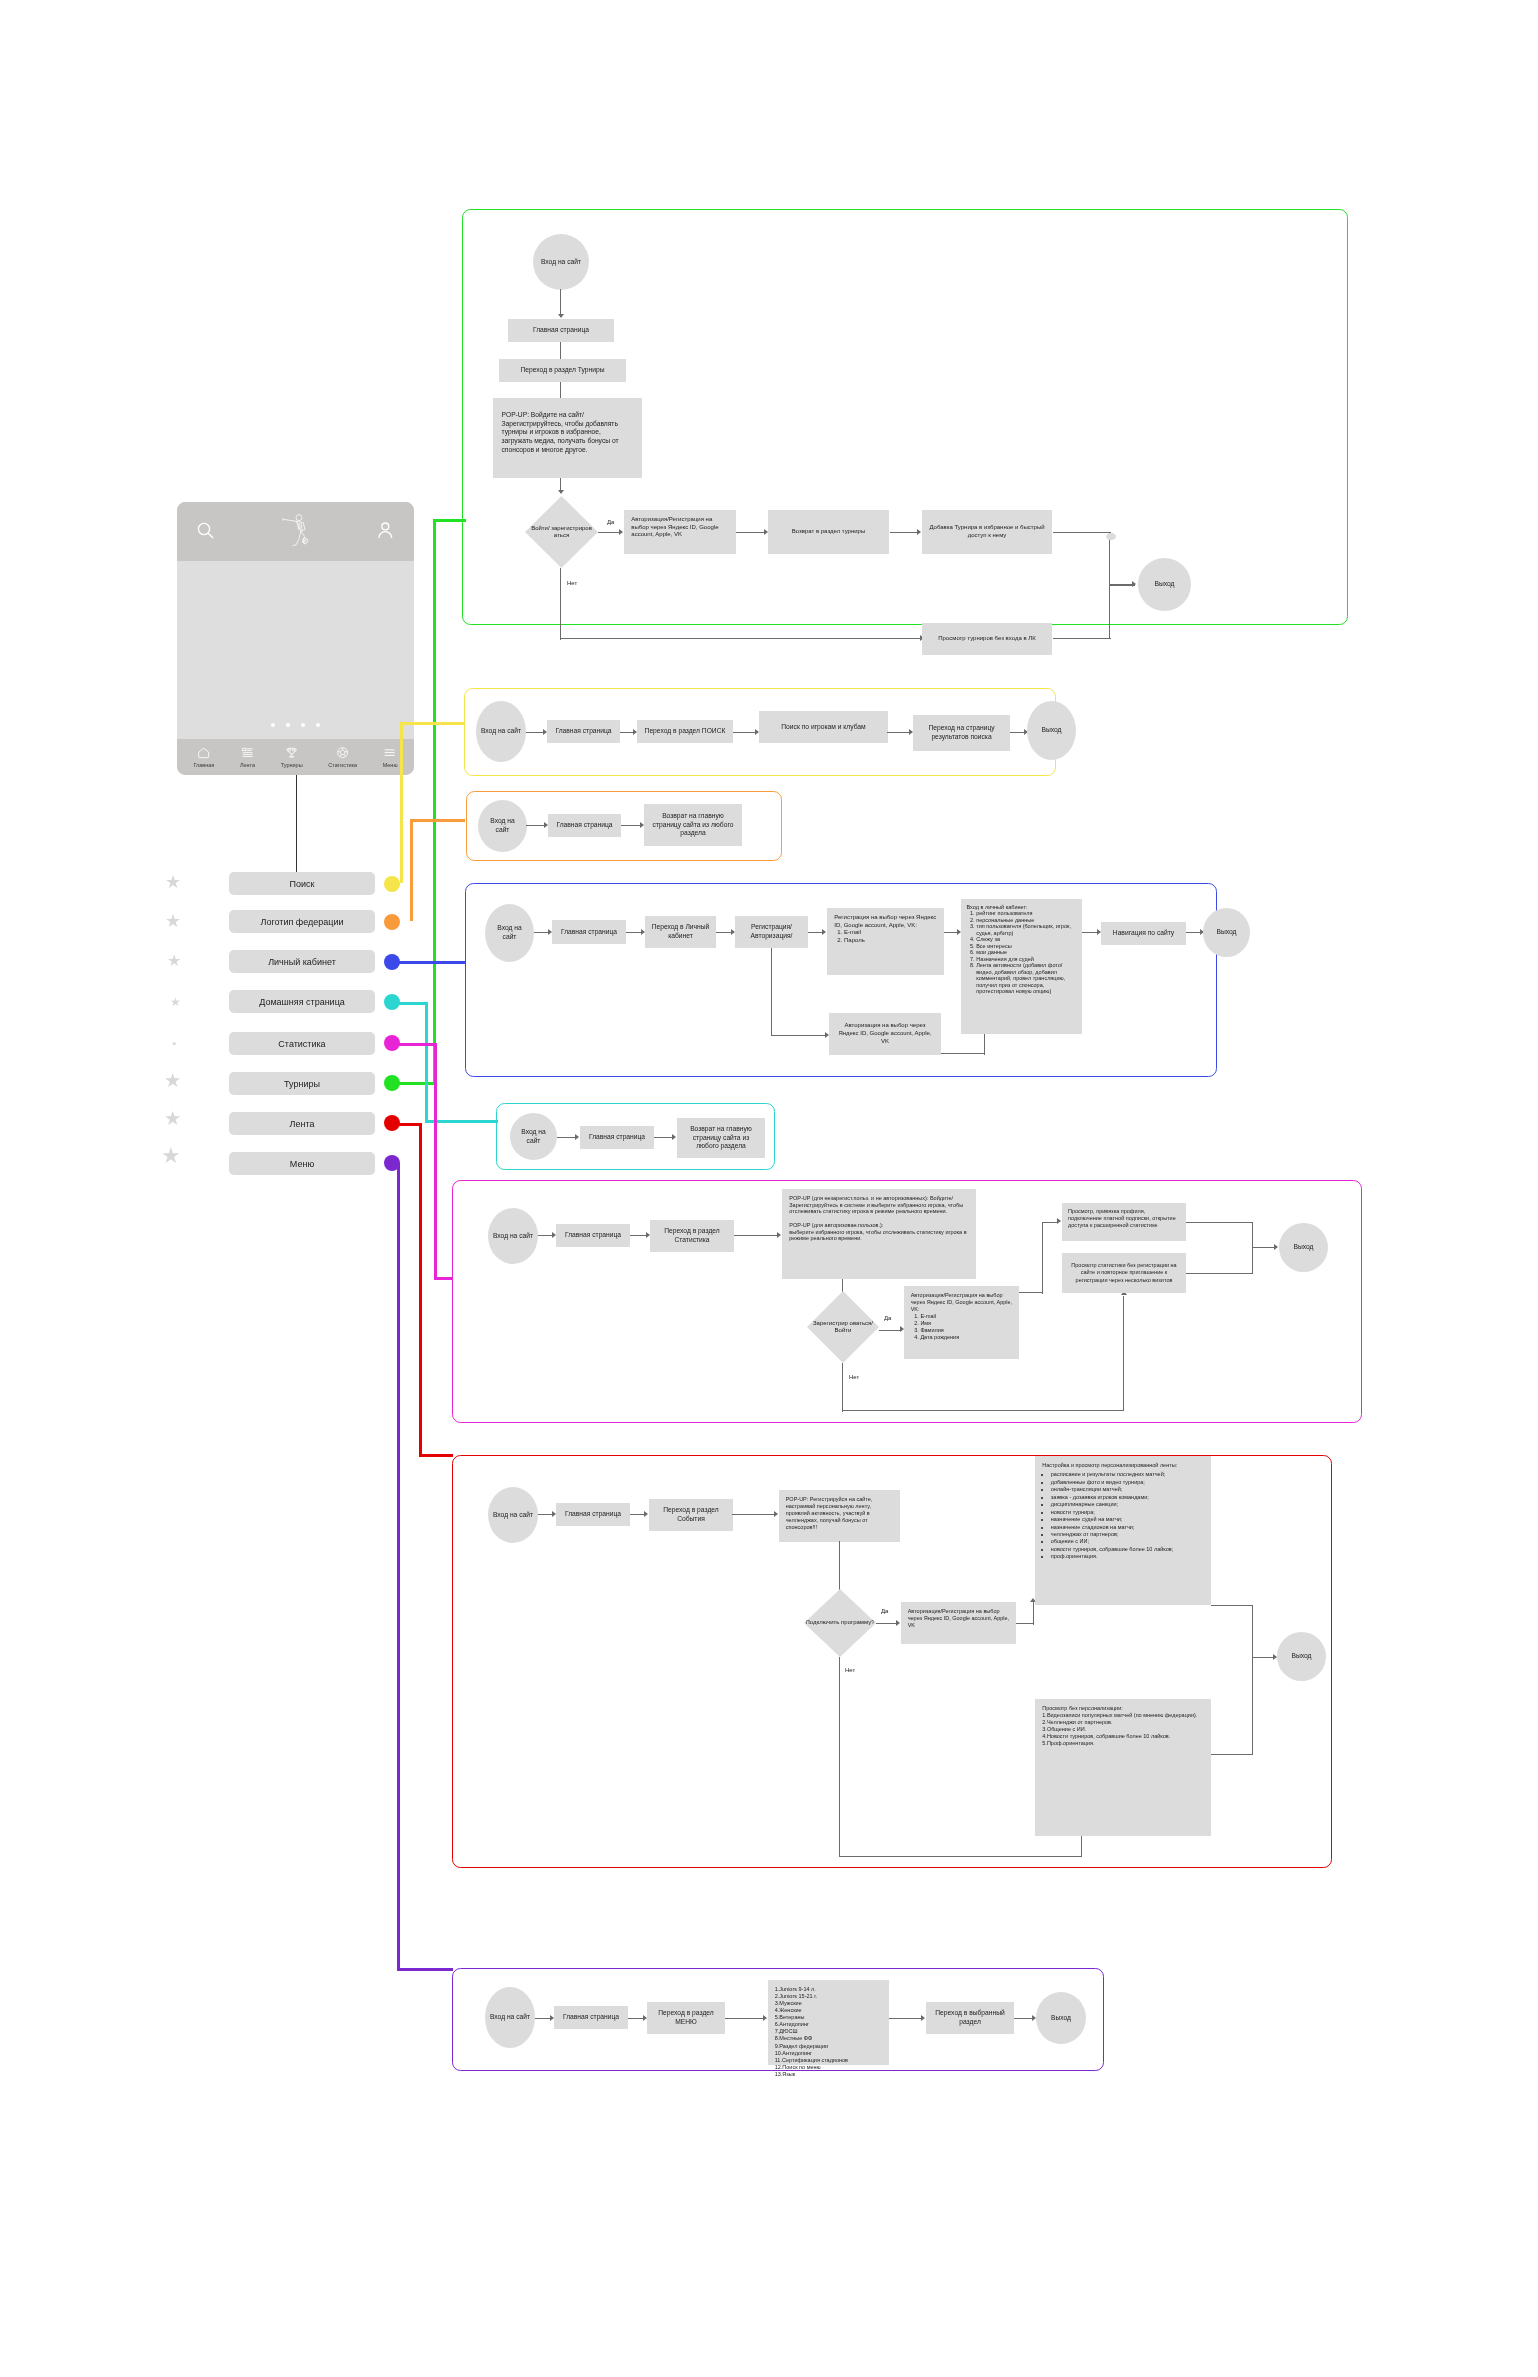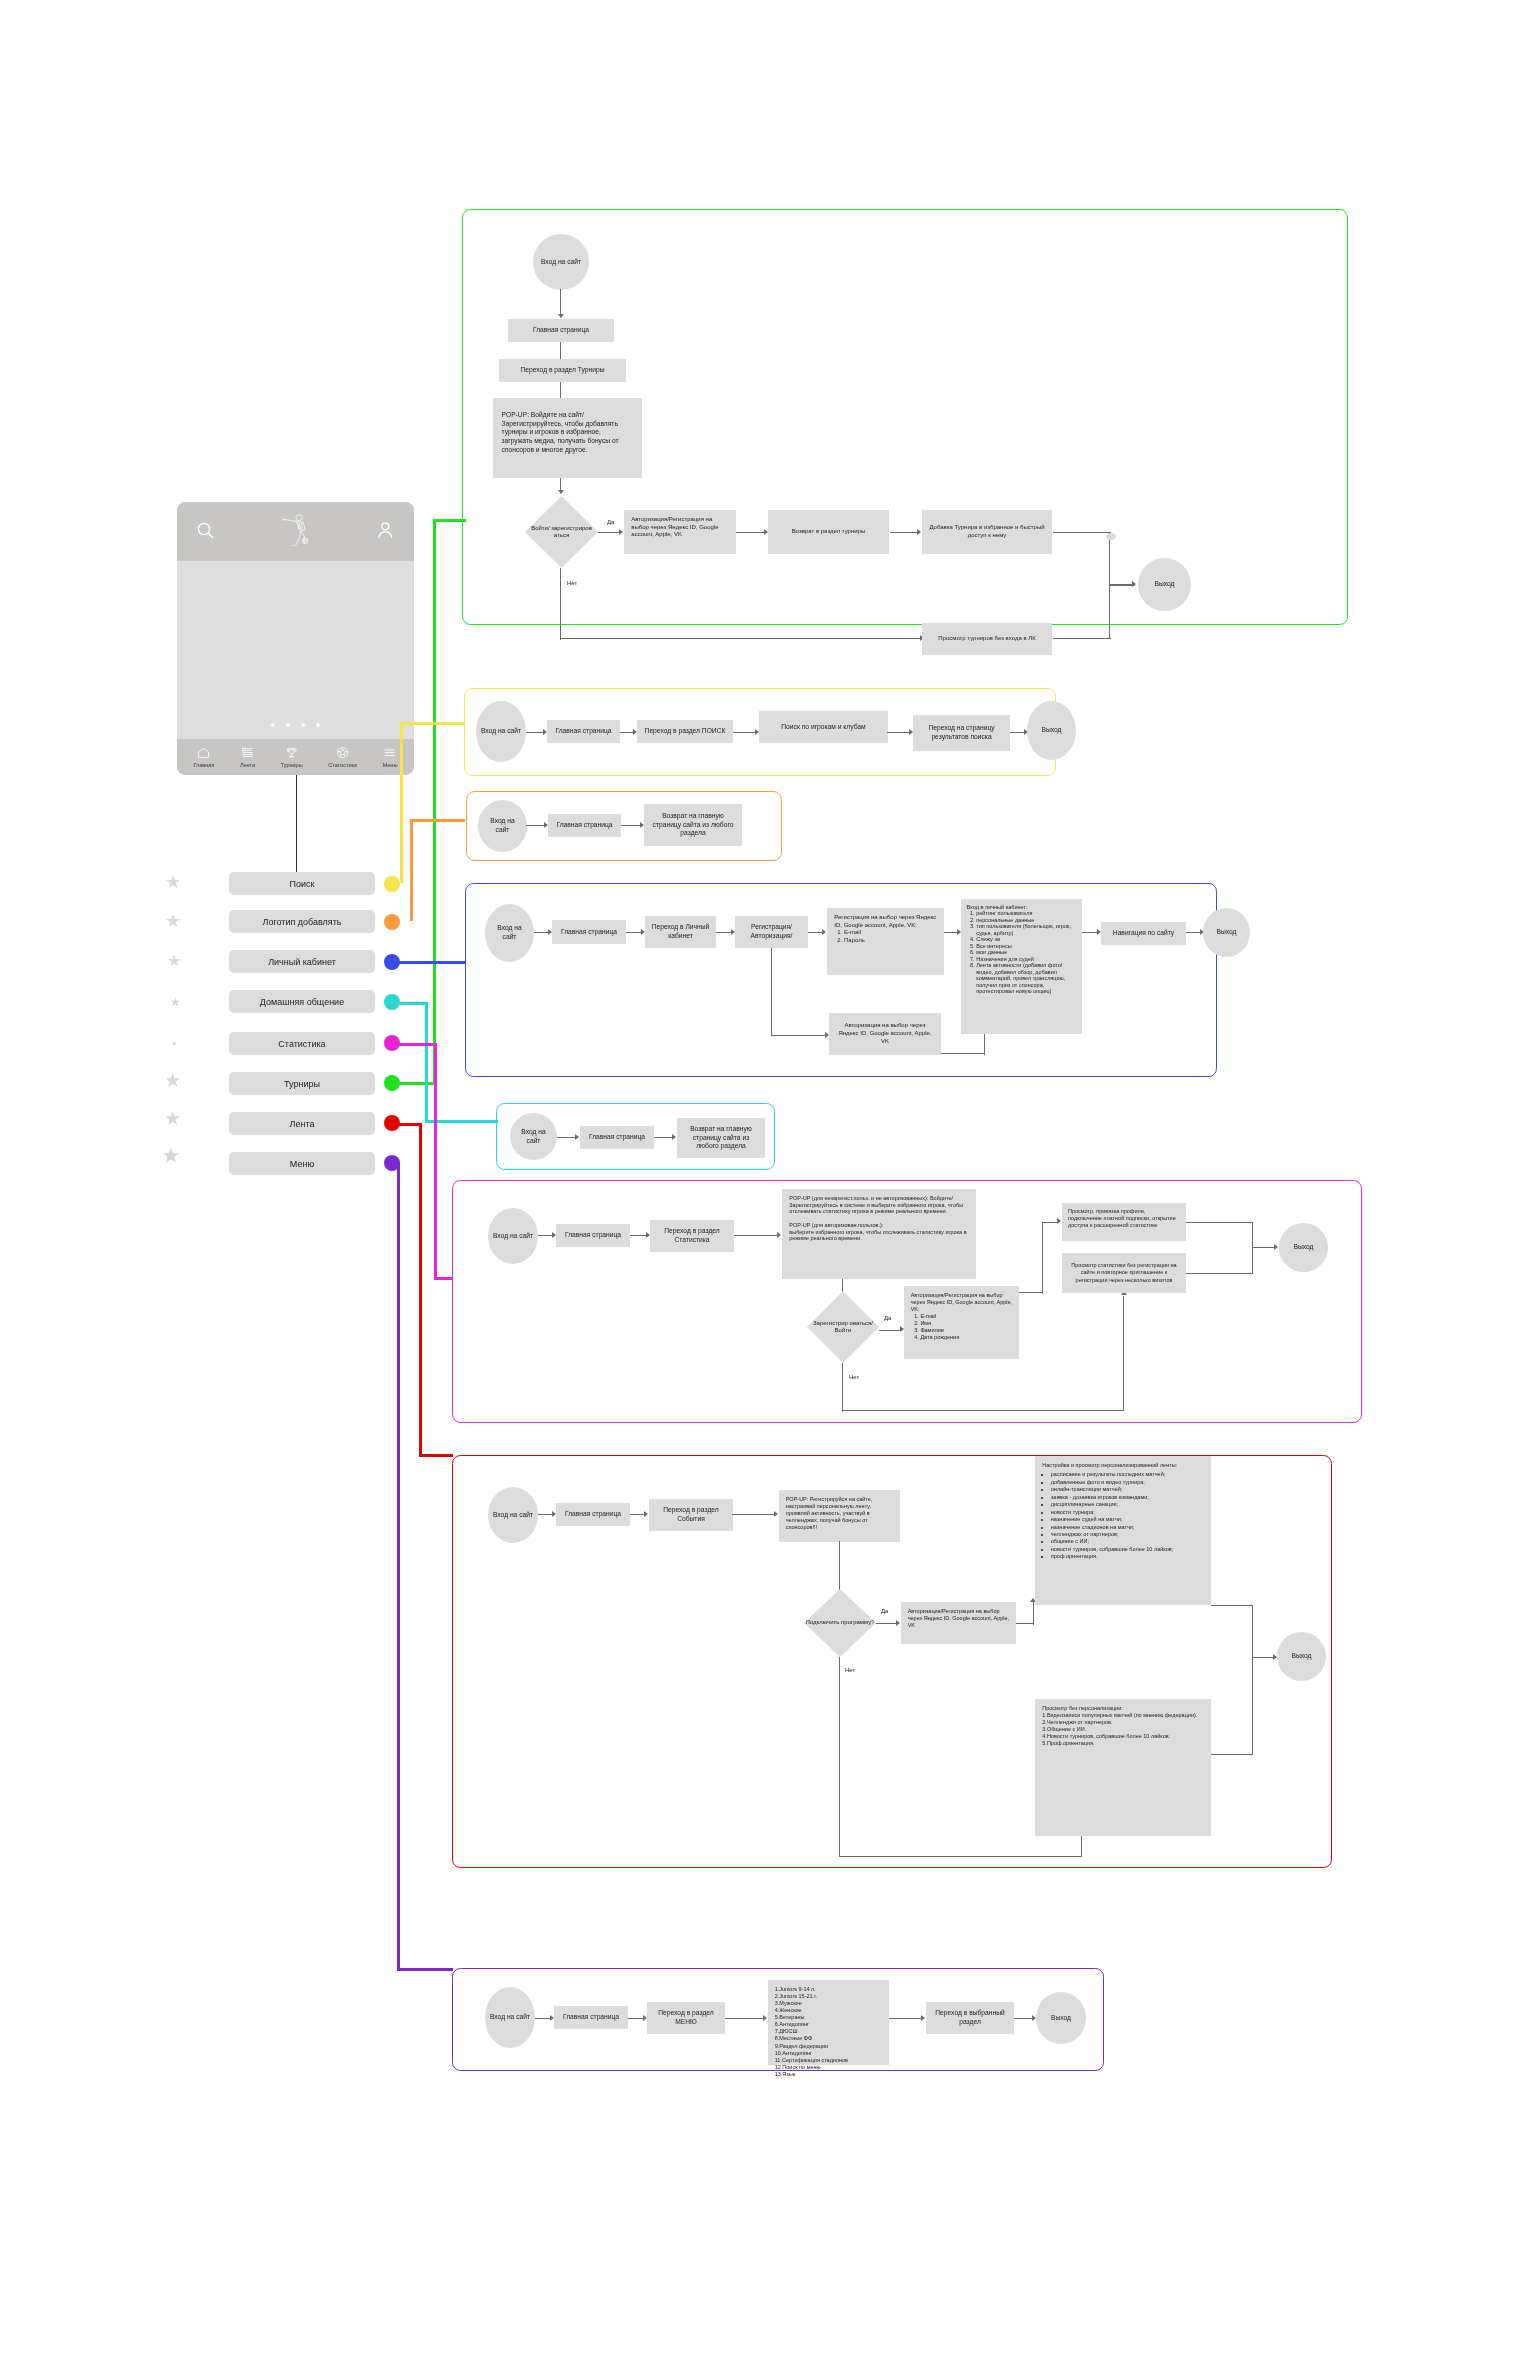--- a/index.html
+++ b/index.html
@@ -194,23 +194,23 @@
   <div class="legend-star" style="left:165px; top:871px; font-size:18px;">★</div>
   <div class="legend-star" style="left:165px; top:910px; font-size:18px;">★</div>
   <div class="legend-star" style="left:167px; top:951px; font-size:16px;">★</div>
   <div class="legend-star" style="left:170px; top:995px; font-size:12px;">★</div>
   <div class="legend-star" style="left:172px; top:1039px; font-size:7.3px;">●</div>
   <div class="legend-star" style="left:164px; top:1069px; font-size:19.4px;">★</div>
   <div class="legend-star" style="left:164px; top:1107px; font-size:19.4px;">★</div>
   <div class="legend-star" style="left:161px; top:1143px; font-size:22px;">★</div>
 
   <div class="pill" style="left:229px; top:872px;">Поиск</div>
-  <div class="pill" style="left:229px; top:910px;">Логотип добавлять</div>
+  <div class="pill" style="left:229px; top:910px;">Логотип федерации</div>
   <div class="pill" style="left:229px; top:950px;">Личный кабинет</div>
-  <div class="pill" style="left:229px; top:990px;">Домашняя общение</div>
+  <div class="pill" style="left:229px; top:990px;">Домашняя страница</div>
   <div class="pill" style="left:229px; top:1032px;">Статистика</div>
   <div class="pill" style="left:229px; top:1072px;">Турниры</div>
   <div class="pill" style="left:229px; top:1112px;">Лента</div>
   <div class="pill" style="left:229px; top:1152px;">Меню</div>
 
   <div class="dot" style="left:384px; top:876px; background:#f5e54b;"></div>
   <div class="dot" style="left:384px; top:914px; background:#f99b3b;"></div>
   <div class="dot" style="left:384px; top:954px; background:#3b49e8;"></div>
   <div class="dot" style="left:384px; top:994px; background:#2ad6cf;"></div>
   <div class="dot" style="left:384px; top:1035px; background:#e825d6;"></div>

